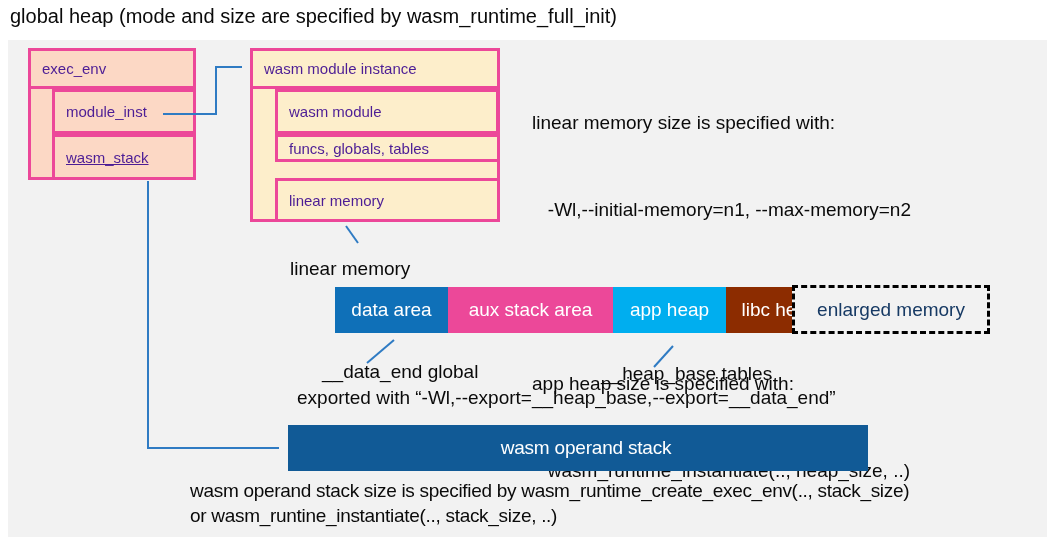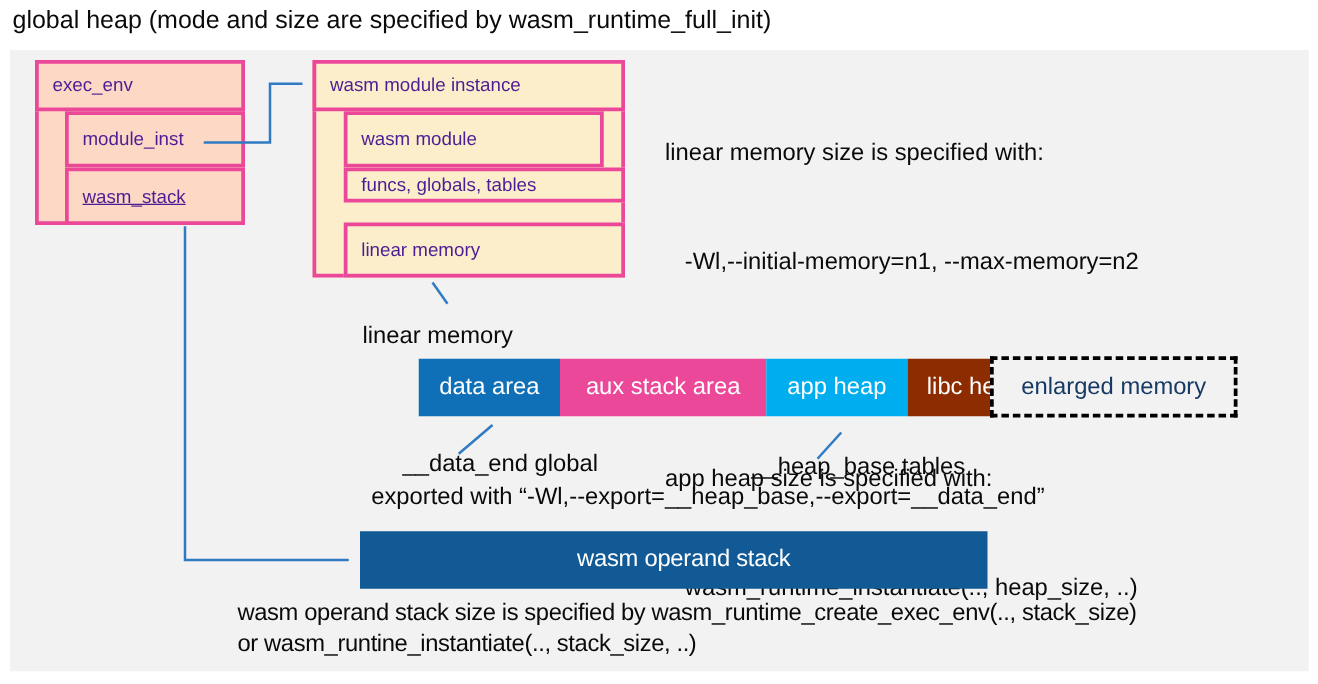--- a/index.html
+++ b/index.html
@@ -22,21 +22,21 @@
 
   
   .seg{top:287px;height:46px;display:flex;align-items:center;justify-content:center;
        color:#fff;font-size:19px;white-space:nowrap;margin-left:46px;}
   #enlarged{left:792px;top:285px;width:198px;height:49px;border:3px dashed #000;
             background:#f2f2f2;display:flex;align-items:center;justify-content:center;
             font-size:19px;}
   .smalllabel{font-size:19px;color:#0a0a0a;white-space:pre;}
 
   
-  #opstack{left:288px;top:425px;width:502px;height:46px;display:flex;align-items:center;
+  #opstack{left:288px;top:425px;width:580px;height:46px;display:flex;align-items:center;
            justify-content:center;color:#fff;font-size:19px;letter-spacing:-0.2px;padding-left:16px;}
   .caption{font-size:19px;letter-spacing:-0.3px;color:#0a0a0a;white-space:pre;}
 
   #overlay{left:0;top:0;width:1054px;height:547px;pointer-events:none;}
   #overlay path{fill:none;stroke-width:2px;}
 </style>
 </head>
 <body>
 
 <div id="stage">
@@ -45,21 +45,21 @@
 
   <div class="abs" id="title">global heap (mode and size are specified by wasm_runtime_full_init)</div>
 
   <div class="abs cell exec" style="left:28px;top:48px;width:168px;height:132px;align-items:flex-start;"></div>
   <div class="abs cell exec" style="left:28px;top:48px;width:168px;height:41px;">exec_env</div>
   <div class="abs cell exec" style="left:52px;top:89px;width:144px;height:45px;">module_inst</div>
   <div class="abs cell exec" style="left:52px;top:134px;width:144px;height:46px;text-decoration:underline;">wasm_stack</div>
 
   <div class="abs cell mod" style="left:250px;top:48px;width:250px;height:174px;align-items:flex-start;"></div>
   <div class="abs cell mod" style="left:250px;top:48px;width:250px;height:41px;">wasm module instance</div>
-  <div class="abs cell mod" style="left:275px;top:89px;width:208px;height:45px;">wasm module</div>
+  <div class="abs cell mod" style="left:275px;top:89px;width:224px;height:45px;">wasm module</div>
   <div class="abs cell mod" style="left:275px;top:134px;width:225px;height:28px;">funcs, globals, tables</div>
   <div class="abs cell mod" style="left:275px;top:178px;width:225px;height:44px;">linear memory</div>
 
   <div class="abs" id="notes">
     <div>linear memory size is specified with:</div>
     <div>   -Wl,--initial-memory=n1, --max-memory=n2</div>
     <div>aux stack size is specified with “-z stack-size=n”</div>
     <div>app heap size is specified with:</div>
     <div>   wasm_runtime_instantiate(.., heap_size, ..)</div>
     <div>app heap is created only when malloc/free (or</div>

